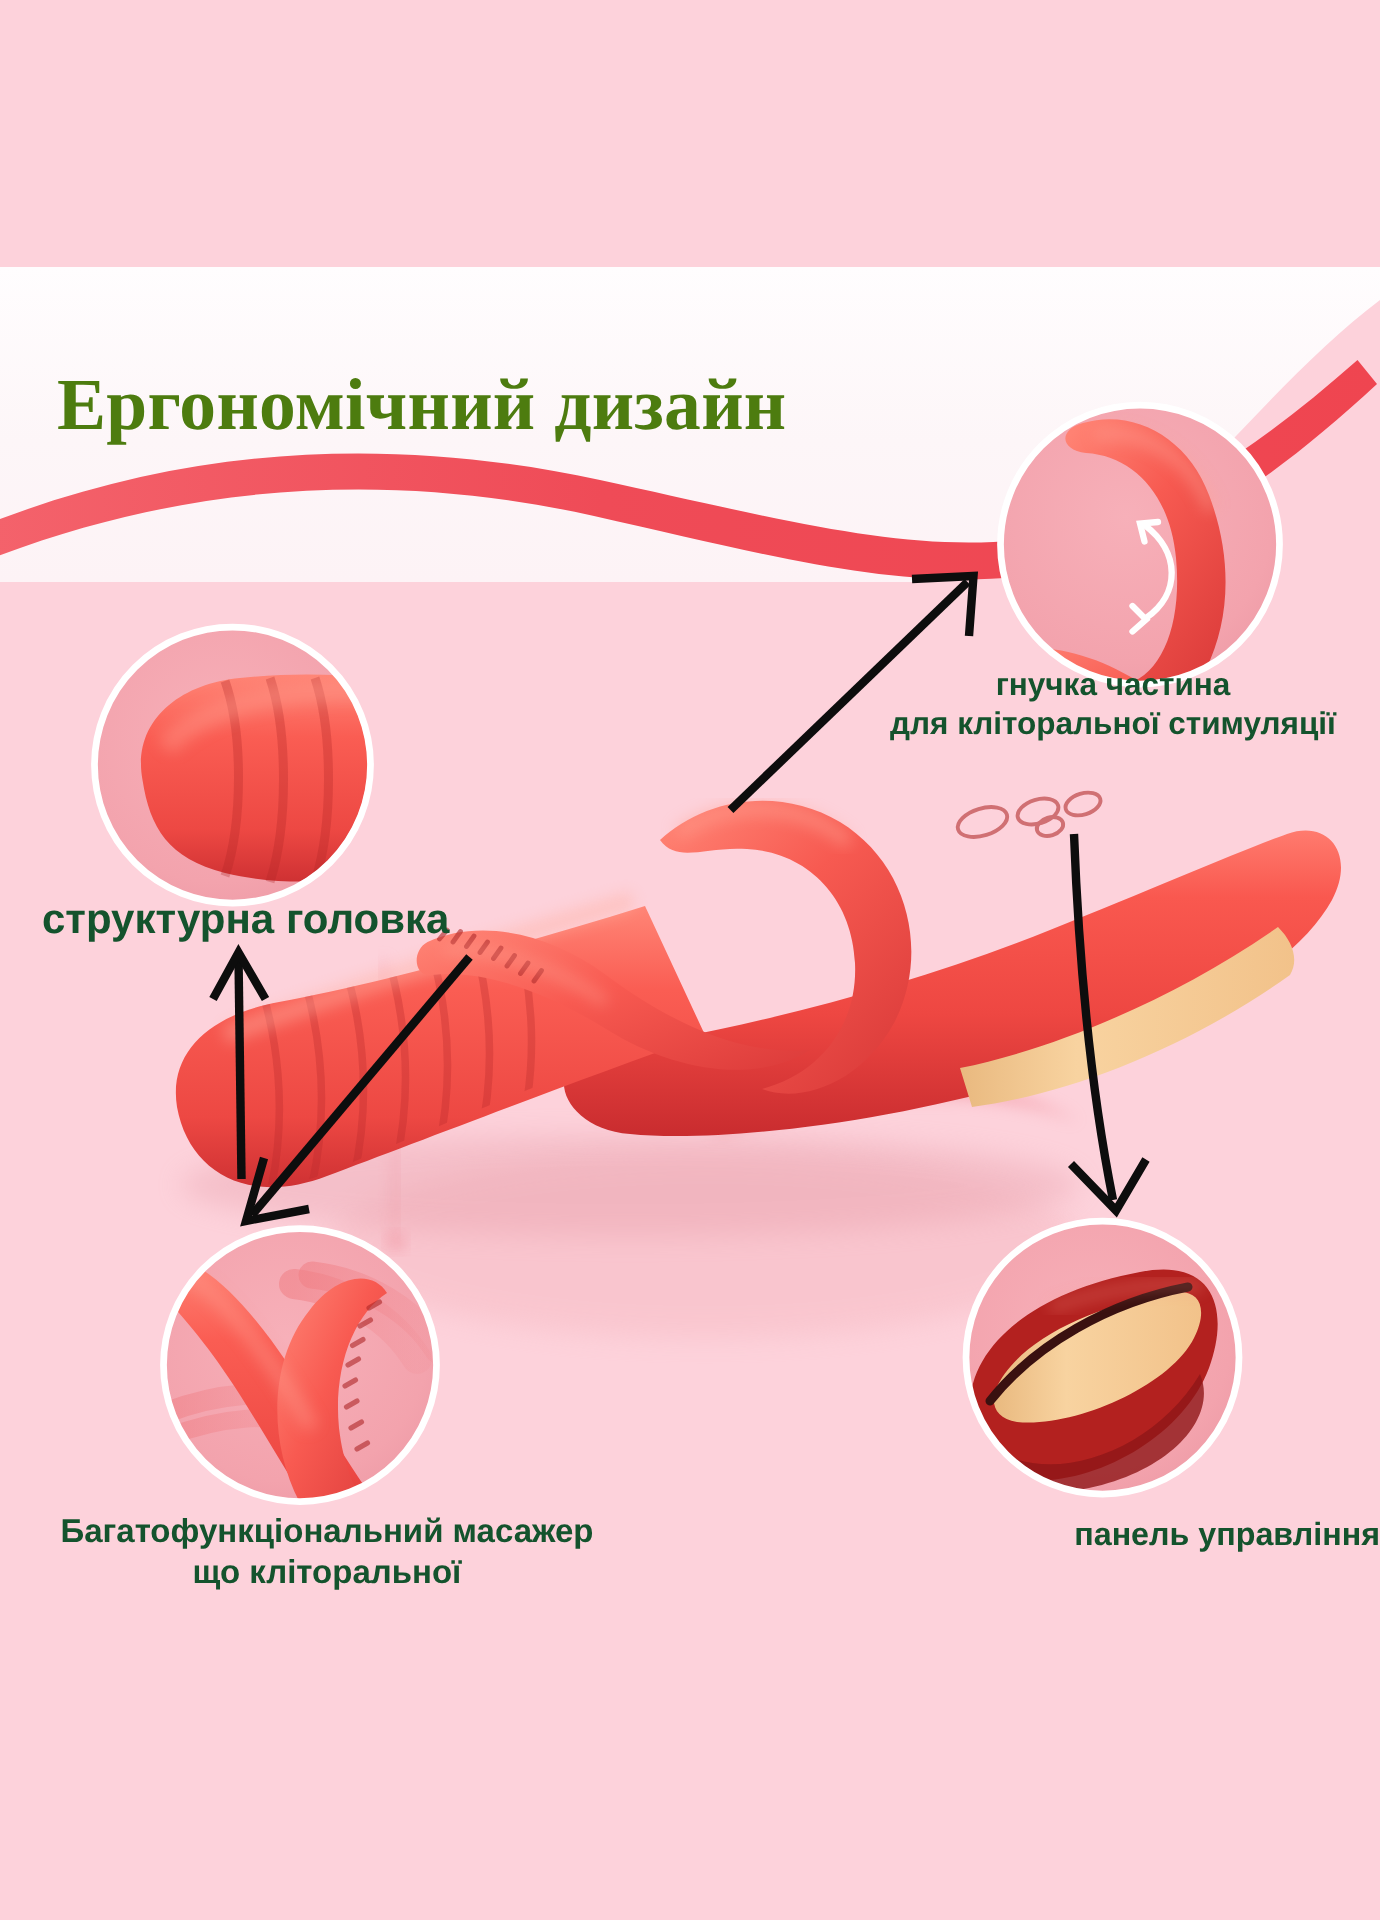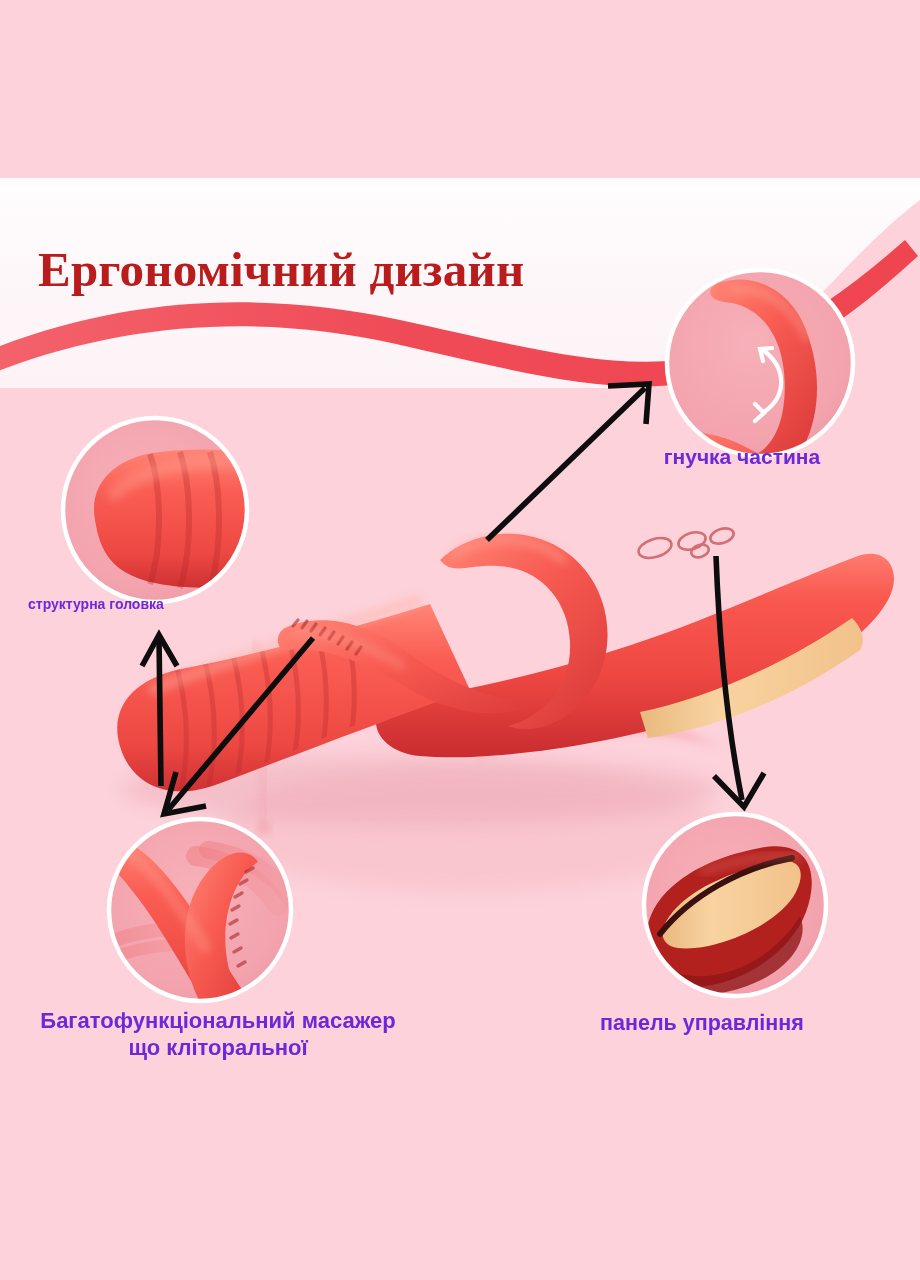--- a/index.html
+++ b/index.html
@@ -30,68 +30,68 @@
   .header-panel svg { display: block; }
 
   .title {
     position: absolute;
     left: 38px;
     top: 212px;
     font-family: "Liberation Serif", "DejaVu Serif", serif;
     font-weight: bold;
     font-size: 49px;
     letter-spacing: 0.2px;
-    color: #b91c1c;
+    color: #4d7c0f;
     white-space: nowrap;
     line-height: 1;
   }
 
   
   .art {
     position: absolute;
     left: 0;
     top: 0;
     width: 920px;
     height: 1280px;
   }
   .art svg { display: block; }
 
   
   .label {
     position: absolute;
     font-family: "Liberation Sans", "DejaVu Sans", sans-serif;
     font-weight: bold;
-    color: #6d28d9;
+    color: #14532d;
     line-height: 1.22;
     white-space: pre;
   }
   .label-head {
     left: 28px;
     top: 596px;
-    font-size: 14px;
+    font-size: 28px;
   }
   .label-flex {
     left: 566px;
     top: 444px;
     font-size: 21px;
     text-align: center;
     width: 352px;
   }
   .label-massager {
     left: 6px;
     top: 1008px;
     font-size: 22px;
     text-align: center;
     width: 424px;
   }
   .label-panel {
     left: 600px;
     top: 1010px;
     font-size: 21.5px;
-    text-align: left;
+    text-align: right;
     width: 320px;
   }
 </style>
 </head>
 <body>
 
 <div id="poster">
 
   <div class="header-panel">
     <svg width="920" height="210" viewBox="0 0 920 210">
@@ -403,19 +403,19 @@
         <g>
           <path d="M 716,556 C 720,660 730,740 742,800"></path>
           <path d="M 714,776 L 744,807 L 764,773" stroke-width="5.6"></path>
         </g>
       </g>
     </svg>
   </div>
 
   <div class="label label-head">структурна головка</div>
 
-  <div class="label label-flex"><span>гнучка частина</span><br></div>
+  <div class="label label-flex"><span>гнучка частина</span><br><span>для кліторальної стимуляції</span></div>
 
   <div class="label label-massager"><span>Багатофункціональний масажер</span><br><span>що кліторальної</span></div>
 
   <div class="label label-panel">панель управління</div>
 
 </div>
 
 </body></html>

